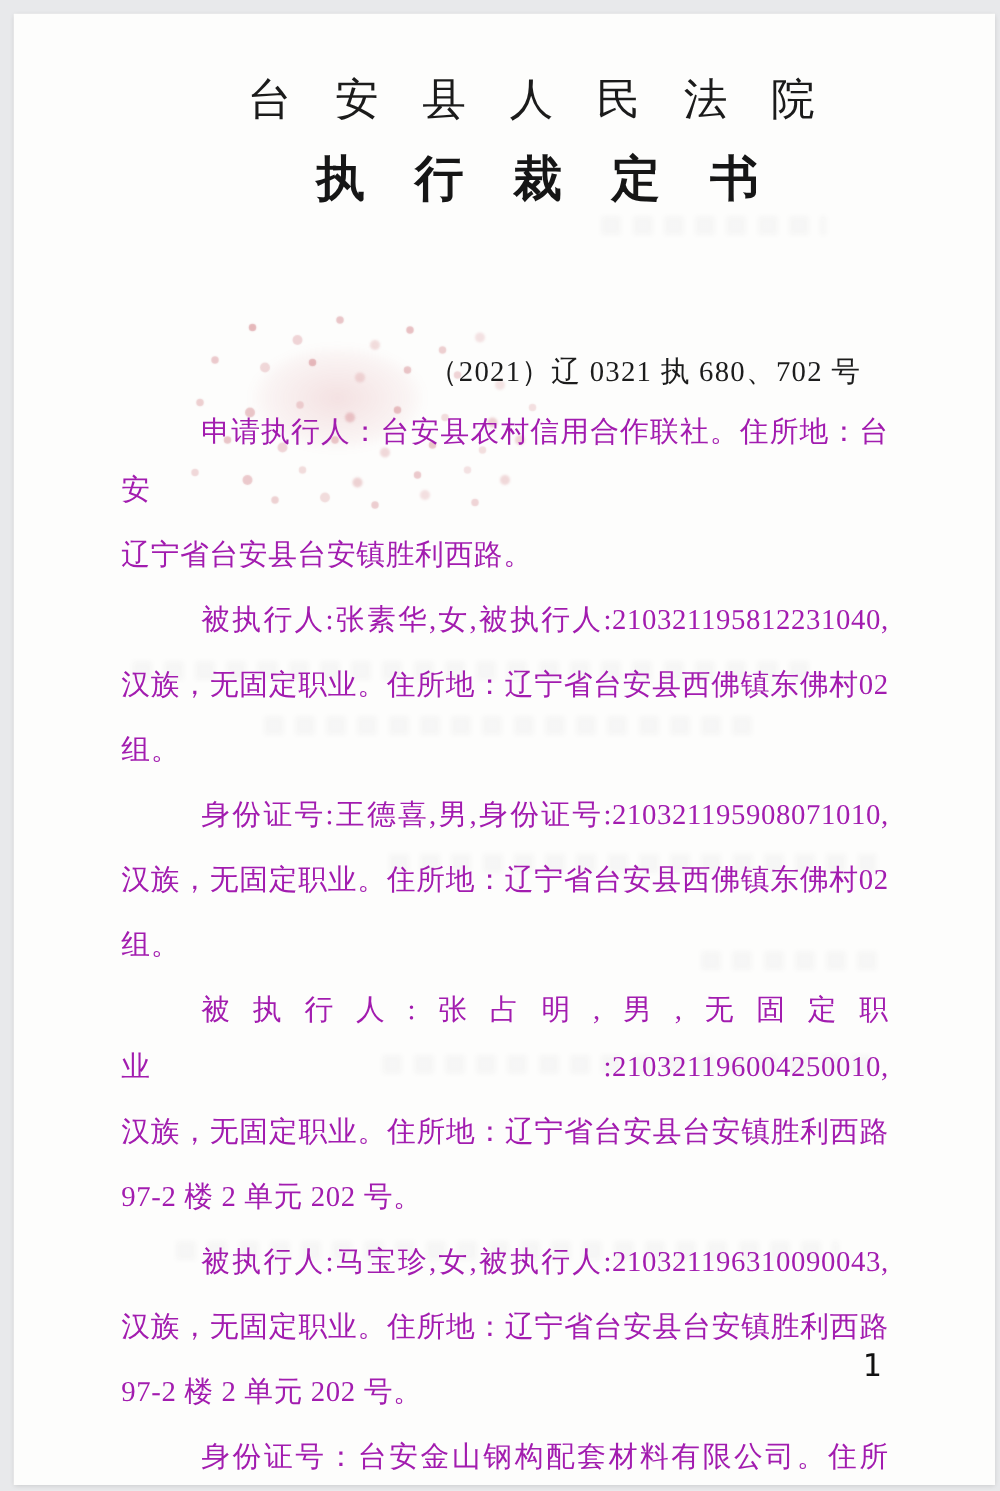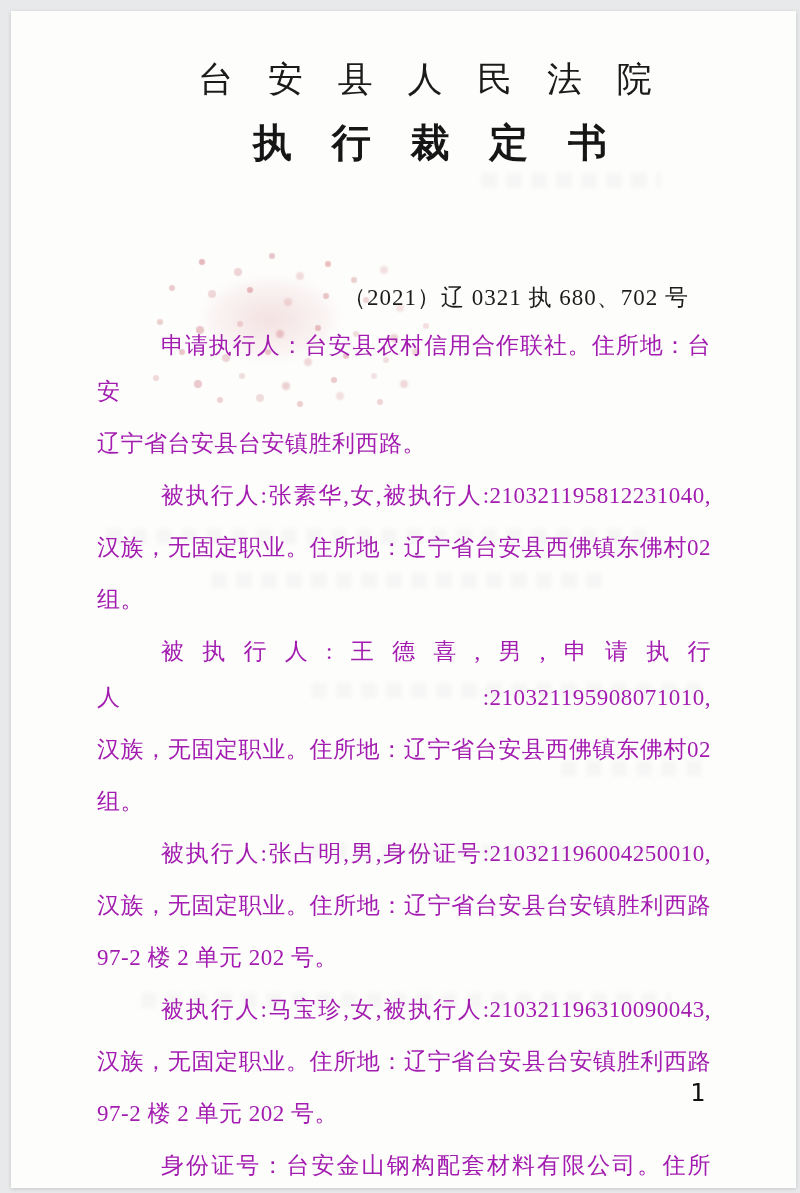--- a/index.html
+++ b/index.html
@@ -149,24 +149,24 @@
   <div class="doc-title">执 行 裁 定 书</div>
 
   <div class="case-number">（2021）辽 0321 执 680、702 号</div>
 
   <div class="body-text">
       <div class="text-line indent fill">申请执行人：台安县农村信用合作联社。住所地：台安</div>
       <div class="text-line">辽宁省台安县台安镇胜利西路。</div>
       <div class="text-line indent fill">被执行人:张素华,女,被执行人:210321195812231040,</div>
       <div class="text-line fill">汉族，无固定职业。住所地：辽宁省台安县西佛镇东佛村02</div>
       <div class="text-line">组。</div>
-      <div class="text-line indent fill">被执行人:王德喜,男,申请执行人:210321195908071010,</div>
+      <div class="text-line indent fill">身份证号:王德喜,男,身份证号:210321195908071010,</div>
       <div class="text-line fill">汉族，无固定职业。住所地：辽宁省台安县西佛镇东佛村02</div>
       <div class="text-line">组。</div>
-      <div class="text-line indent fill">被执行人:张占明,男,身份证号:210321196004250010,</div>
+      <div class="text-line indent fill">被执行人:张占明,男,无固定职业:210321196004250010,</div>
       <div class="text-line fill">汉族，无固定职业。住所地：辽宁省台安县台安镇胜利西路</div>
       <div class="text-line">97-2 楼 2 单元 202 号。</div>
       <div class="text-line indent fill">被执行人:马宝珍,女,被执行人:210321196310090043,</div>
       <div class="text-line fill">汉族，无固定职业。住所地：辽宁省台安县台安镇胜利西路</div>
       <div class="text-line">97-2 楼 2 单元 202 号。</div>
       <div class="text-line indent fill">身份证号：台安金山钢构配套材料有限公司。住所地：</div>
     </div>
 
   <div class="page-number">1</div>
 

